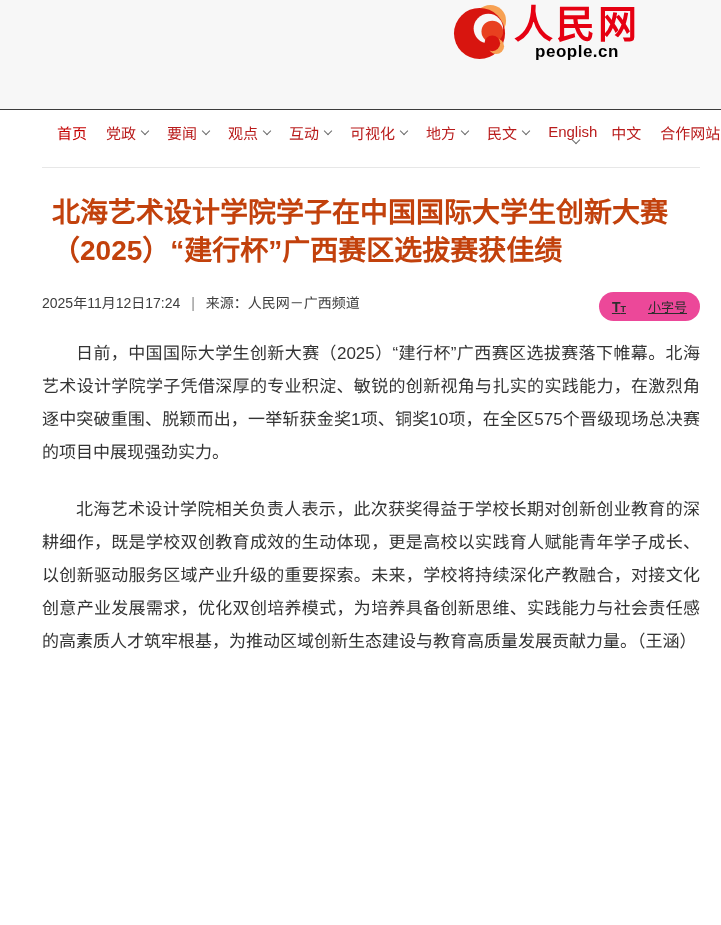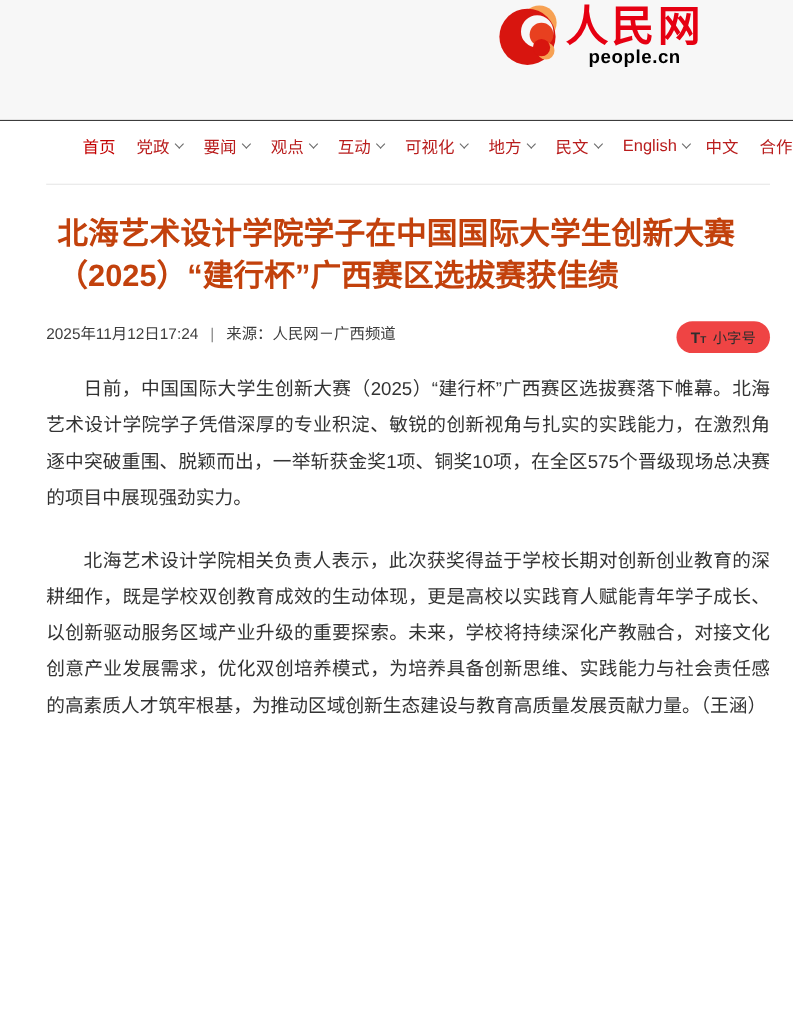--- a/index.html
+++ b/index.html
@@ -8,40 +8,40 @@
 
   
   .site-header { position:relative; height:110px; background:#f7f7f7; border-bottom:1px solid #3c3c3c; }
   .logo { position:absolute; left:453px; top:4px; display:flex; align-items:flex-start; text-decoration:none; cursor:pointer; }
   .logo-icon { width:55px; height:55px; display:block; }
   .logo-text-wrap { display:flex; flex-direction:column; margin-left:6px; }
   .logo-cn { font-size:39px; line-height:42px; font-weight:bold; color:#e60012; letter-spacing:3px; }
   .logo-en { font-size:17px; font-weight:bold; color:#000000; text-align:center; margin-top:-4px; letter-spacing:.5px; }
 
   
-  .main-nav { display:flex; align-items:center; height:45px; padding-left:75px; background:#fff; }
+  .main-nav { display:flex; align-items:center; height:45px; padding-left:57px; background:#fff; }
   .nav-item { display:flex; align-items:center; margin-right:19px; font-size:15px; color:#b91c1c; text-decoration:none; cursor:pointer; white-space:nowrap; }
   .nav-item.active { color:#c30000; }
-  .nav-item.tight { margin-right:14px; }
+  .nav-item.tight { margin-right:14px;flex-direction:column; }
   .caret { display:inline-block; width:6px; height:6px; border-right:1.5px solid #6b6b6b; border-bottom:1.5px solid #6b6b6b; transform:rotate(45deg); margin:-3px 0 0 6px; }
 
   
   .breadcrumb { margin:16px 0 0 57px; font-size:13px; color:#9c9c9c; }
   .breadcrumb a { color:#9c9c9c; text-decoration:none; cursor:pointer; }
   .breadcrumb .sep { margin:0 6px; }
   .title-divider { margin:12px 21px 0 42px; height:1px; background:#e7e7e7; }
 
   
   .article { padding:0 21px 0 42px; }
   .article h1 { margin:26px 0 0 10px; font-size:28px; line-height:38px; font-weight:700; color:#c2410c; }
   .meta-row { display:flex; justify-content:space-between; align-items:flex-start; margin-top:22px; }
   .meta { font-size:14px; color:#3d3d3d; }
   .meta .pipe { margin:0 7px; color:#888; }
   .meta a { color:#3d3d3d; text-decoration:none; cursor:pointer; }
-  .font-size-btn { display:flex; align-items:center; gap:6px; background:#ef4444; border:none; border-radius:15px; height:29px; padding:0 13px; font-size:13px; color:#2e2e2e; cursor:pointer; font-family:inherit; }
+  .font-size-btn { display:flex; align-items:center; gap:22px; background:#ec4899; border:none; border-radius:15px; height:29px; padding:0 13px; font-size:13px; color:#2e2e2e; cursor:pointer; font-family:inherit;text-decoration:underline; }
   .tt { font-weight:700; font-size:14px; }
   .tt-s { font-size:9px; font-weight:700; }
   .body { margin-top:16px; }
   .body p { font-size:17px; line-height:33px; color:#333; text-indent:2em; text-align:justify; margin-bottom:24px; }
 </style>
 </head>
 <body>
 
 <div class="page">
 

